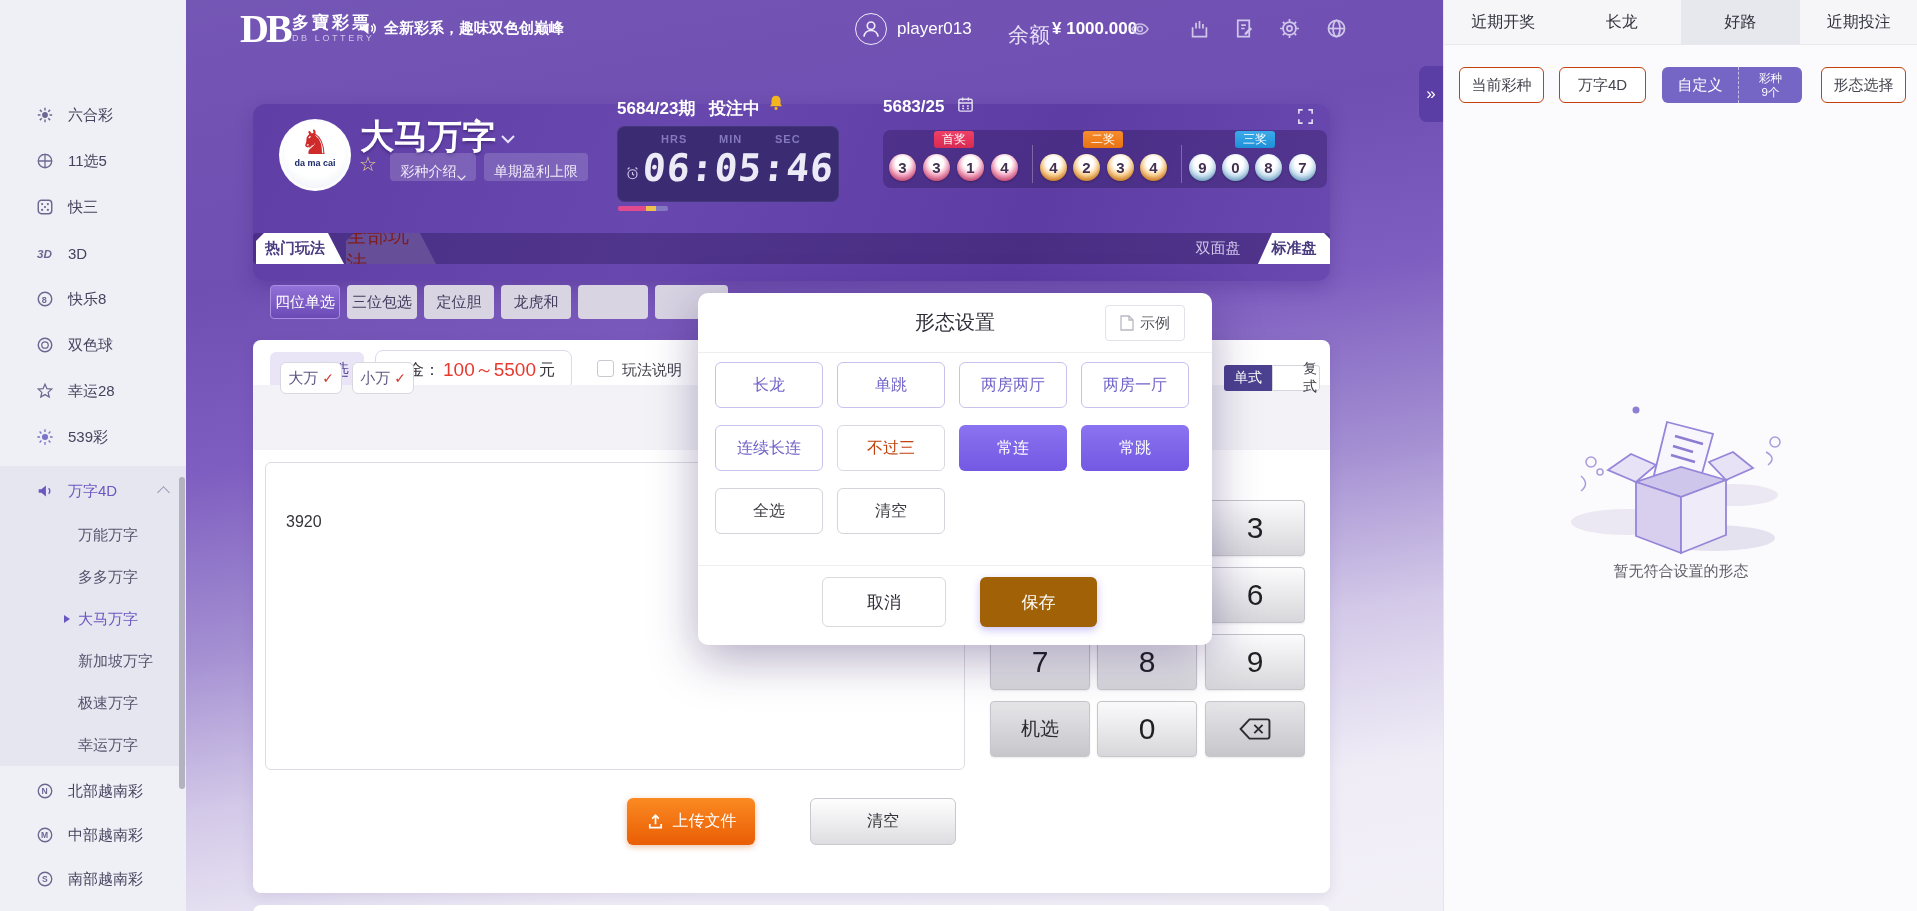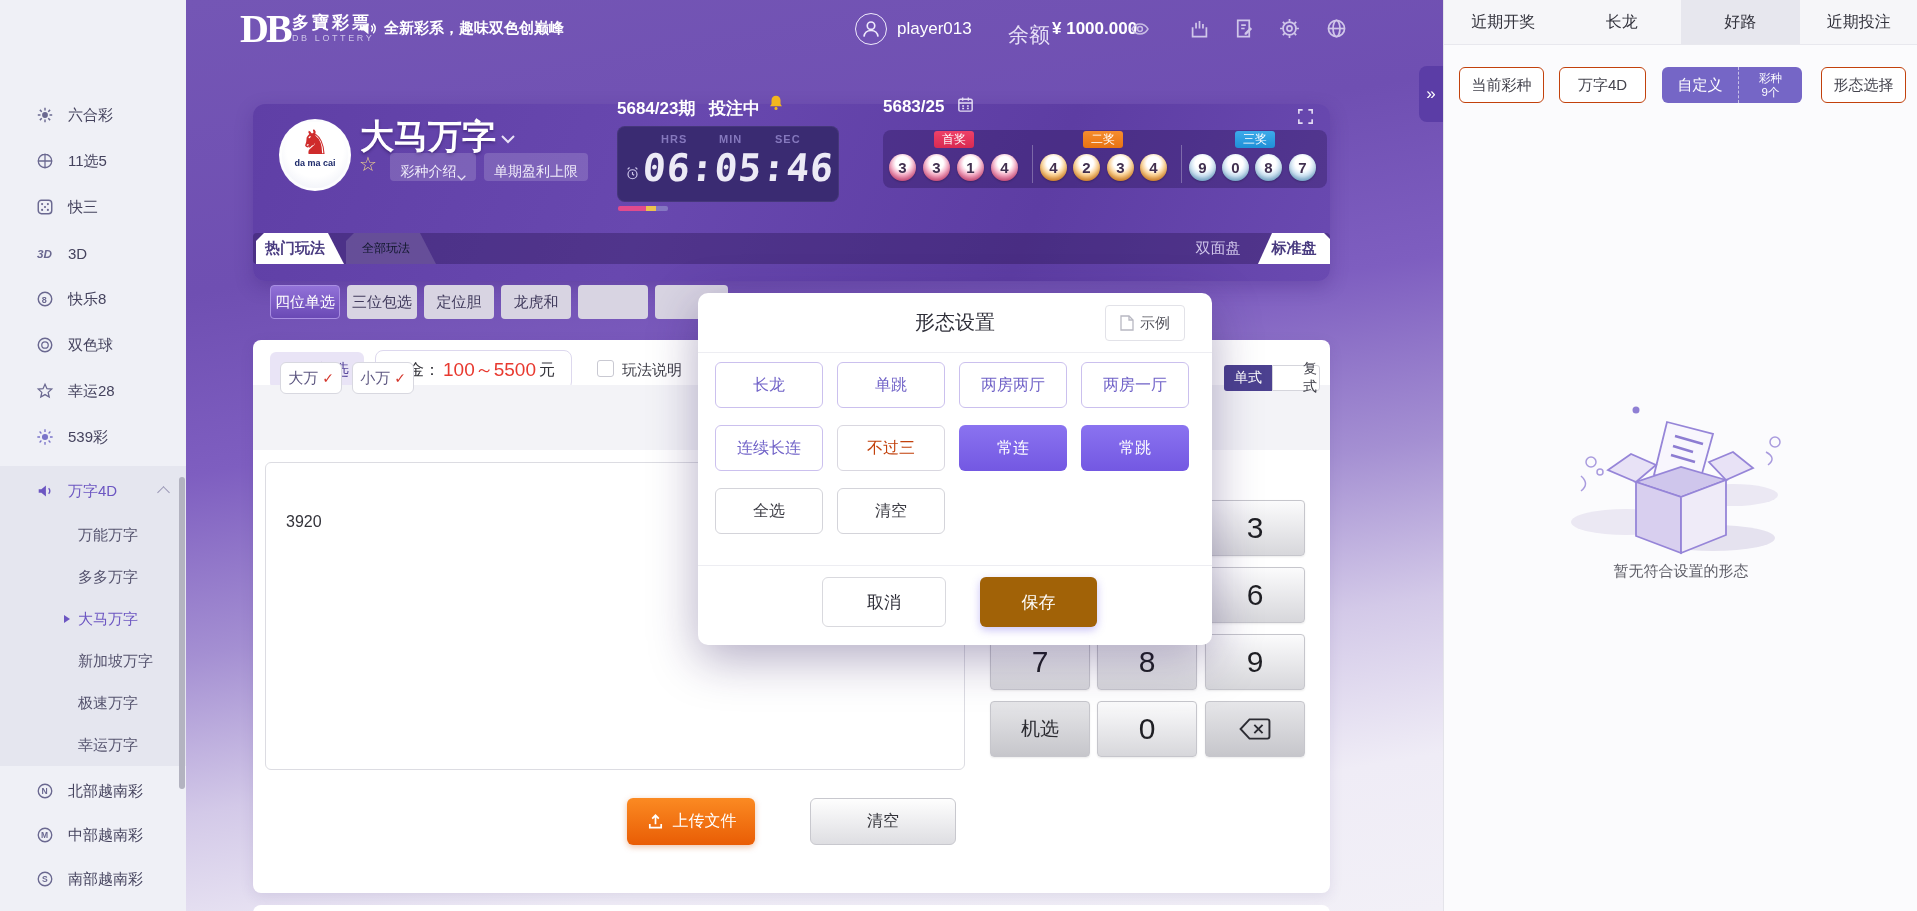--- a/index.html
+++ b/index.html
@@ -73,21 +73,21 @@
     box-shadow:inset 0 -3px 5px rgba(0,0,0,.18), 0 1px 2px rgba(0,0,0,.25); }
   .ball.p1 { background:radial-gradient(circle at 50% 34%, #ffffff 30%, #f8a9c4 55%, #e8417c 88%); }
   .ball.p2 { background:radial-gradient(circle at 50% 34%, #ffffff 30%, #ffd28f 55%, #ef8312 88%); }
   .ball.p3 { background:radial-gradient(circle at 50% 34%, #ffffff 32%, #cfe7f8 58%, #68b1e2 90%); }
   .res-sep { position:absolute; top:15px; width:1px; height:38px; background:rgba(255,255,255,.28); }
 
   
   .tab-band { left:253px; top:233px; width:1077px; height:31px; background:rgba(26,9,58,.30); border-radius:4px; }
   .tab-hot { left:256px; top:233px; width:88px; height:31px; background:#fff; color:#493b80; font-weight:bold; font-size:15px;
     clip-path:polygon(0 100%, 0 8px, 8px 0, calc(100% - 16px) 0, 100% 100%); padding-right:10px; cursor:pointer; }
-  .tab-all { left:346px; top:233px; width:90px; height:31px; background:rgba(255,255,255,.14); color:#0f172a; font-size:12px;
+  .tab-all { left:346px; top:233px; width:90px; height:31px; background:rgba(255,255,255,.14); color:#7f1d1d; font-size:21px;
     clip-path:polygon(0 100%, 0 8px, 8px 0, calc(100% - 16px) 0, 100% 100%); padding-right:10px; cursor:pointer; }
   .tg-double { left:1178px; top:233px; width:80px; height:31px; color:#cfc5ea; font-size:15px; cursor:pointer; }
   .tg-standard { left:1258px; top:233px; width:72px; height:31px; background:#fff; color:#493b80; font-weight:bold; font-size:15px;
     clip-path:polygon(14px 0, calc(100% - 6px) 0, 100% 6px, 100% 100%, 0 100%); cursor:pointer; }
 
   
   .play-btn { top:285px; width:70px; height:34px; border-radius:4px; background:#d8d4e2; color:#403a5c; font-size:15px; cursor:pointer; }
   .play-btn.active { background:linear-gradient(180deg,#9272d8,#6a49b5); border:1px solid #a98fe2; color:#fff; }
 
   

